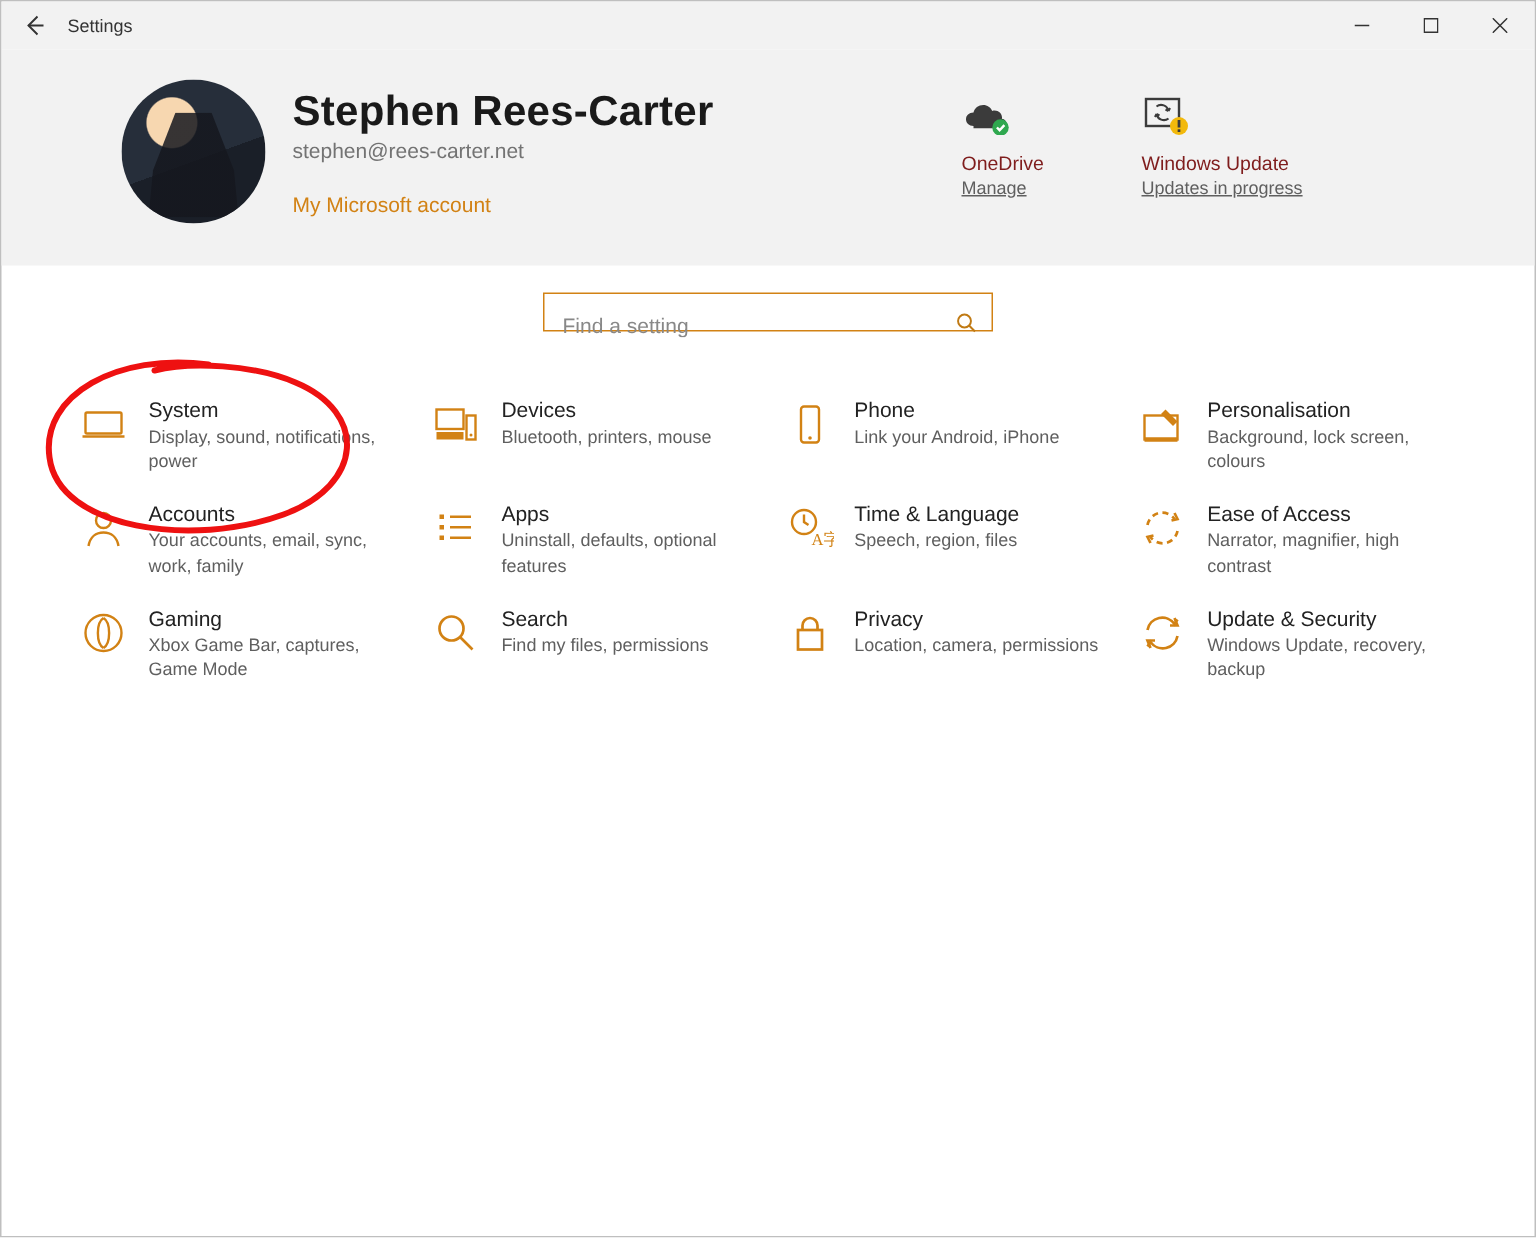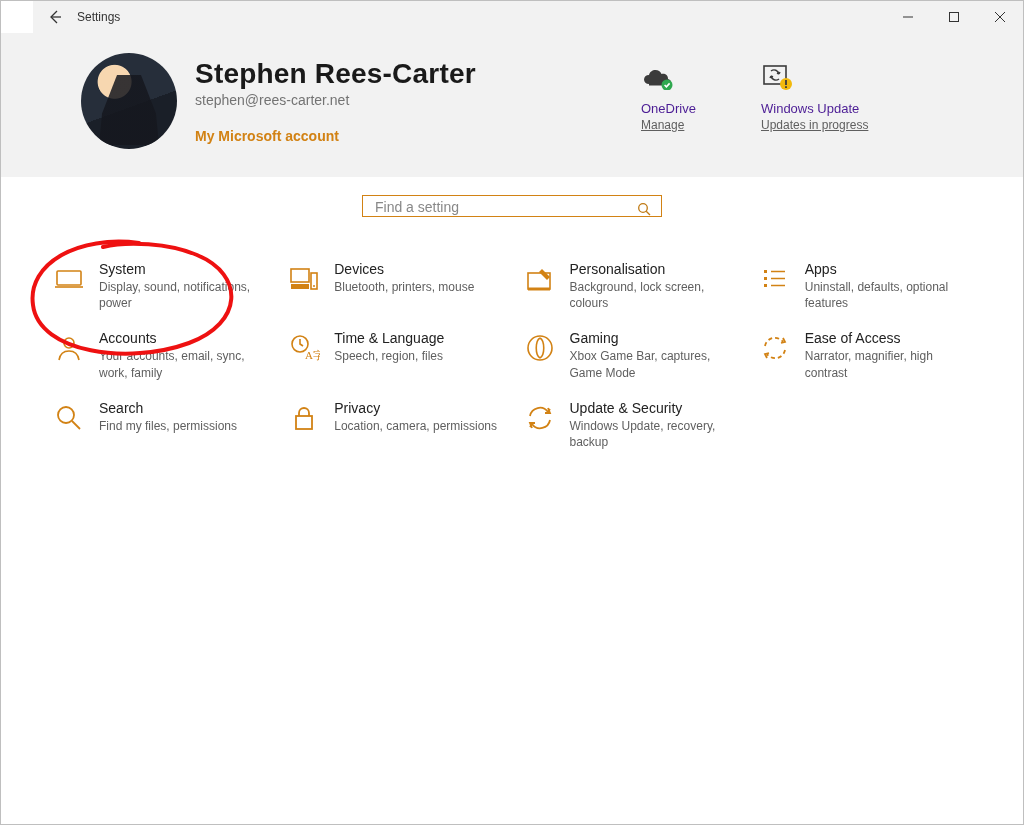--- a/index.html
+++ b/index.html
@@ -13,21 +13,20 @@
   html, body {
     margin: 0; padding: 0; width: 1024px; height: 825px;
     font-family: "Segoe UI", Arial, sans-serif;
     font-size: 14px; color: var(--text);
     background: var(--body-bg); overflow: hidden;
   }
   .window { width: 1024px; height: 825px; position: relative; border: 1px solid #bfbfbf; }
   .titlebar {
     height: 32px; display: flex; align-items: center;
     background: var(--header-bg);
-    margin-left: 32px;
   }
   .titlebar .back {
     width: 44px; display:flex; align-items:center; justify-content:center;
     font-size: 16px; color:#333;
   }
   .titlebar .title { font-size: 12px; color:#333; }
   .winctrls { margin-left:auto; display:flex; }
   .winctrls .btn {
     width: 46px; height:32px; display:flex; align-items:center; justify-content:center;
     color:#333;
@@ -47,35 +46,35 @@
   }
   .avatar::after{
     content:""; position:absolute; left:18px; top:22px; width:60px; height:70px;
     background: linear-gradient(180deg,#15171e 0 100%);
     clip-path: polygon(30% 0,70% 0,95% 55%,100% 100%,0 100%,5% 55%);
     opacity:.85;
   }
   .profile .info { margin-left:18px; }
   .profile .name { font-size:28px; font-weight:600; letter-spacing:.2px; }
   .profile .email { color:#737373; margin-top:2px; }
-  .profile .acct { color:var(--accent); margin-top:20px;font-weight:bold; }
+  .profile .acct { color:var(--accent); margin-top:20px; }
   .header .tile {
     position:absolute; top:28px; text-align:left;
   }
   .tile.onedrive { left:640px; }
   .tile.update   { left:760px; }
   .tile .ticon { height:34px; display:flex; align-items:center; }
-  .tile .tlabel { font-size:13px; color:#4c1d95; margin-top:6px; font-weight:400;}
+  .tile .tlabel { font-size:13px; color:#7f1d1d; margin-top:6px; font-weight:400;}
   .tile .tsub { font-size:12px; color:var(--muted); margin-top:2px;text-decoration:underline; }
   .searchwrap {
     display:flex; justify-content:center; margin-top:18px;
   }
   .searchbox {
     width:300px; height:22px; border:1px solid var(--accent);
-    display:flex; align-items:flex-end; padding:0 10px;
+    display:flex; align-items:flex-start; padding:12px 10px;
     justify-content:space-between;
   }
   .searchbox input {
     border:none; outline:none; font-size:14px; color:#777; width:240px;
     background:transparent;
   }
   .searchbox input::placeholder{color:#888;}
   .grid {
     margin: 44px 50px 0 50px;
     display:grid; grid-template-columns: repeat(4, 1fr);
@@ -199,33 +198,58 @@
             <rect x="23" y="10" width="6" height="16" fill="none" stroke="currentColor" stroke-width="1.6"></rect>
             <circle cx="26" cy="23" r="1" fill="currentColor"></circle>
           </svg>
       </div>
       <div class="txt">
         <div class="title">Devices</div>
         <div class="desc">Bluetooth, printers, mouse</div>
       </div>
     </div>
 
+    <div class="cat">
+      <div class="icon">
+        <svg width="32" height="32" viewBox="0 0 32 32">
+            <rect x="10" y="4" width="12" height="24" rx="2" fill="none" stroke="currentColor" stroke-width="1.6"></rect>
+            <circle cx="16" cy="25" r="1.2" fill="currentColor"></circle>
+          </svg>
+      </div>
+      <div class="txt">
+        <div class="title">Phone</div>
+        <div class="desc">Link your Android, iPhone</div>
+      </div>
+    </div>
 
 
     <div class="cat">
       <div class="icon">
         <svg width="32" height="32" viewBox="0 0 32 32">
             <rect x="4" y="10" width="22" height="16" fill="none" stroke="currentColor" stroke-width="1.6"></rect>
             <path d="M4 26h22" stroke="currentColor" stroke-width="3"></path>
             <path d="M18 6l8 8-3 3-8-8z" fill="currentColor"></path>
           </svg>
       </div>
       <div class="txt">
         <div class="title">Personalisation</div>
         <div class="desc">Background, lock screen, colours</div>
+      </div>
+    </div>
+
+    <div class="cat">
+      <div class="icon">
+        <svg width="32" height="32" viewBox="0 0 32 32">
+            <circle cx="16" cy="11" r="5" fill="none" stroke="currentColor" stroke-width="1.6"></circle>
+            <path d="M6 28c1-6 5-9 10-9s9 3 10 9" fill="none" stroke="currentColor" stroke-width="1.6"></path>
+          </svg>
+      </div>
+      <div class="txt">
+        <div class="title">Accounts</div>
+        <div class="desc">Your accounts, email, sync, work, family</div>
       </div>
     </div>
 
     <div class="cat">
       <div class="icon">
         <svg width="32" height="32" viewBox="0 0 32 32">
           <rect x="5" y="7" width="3" height="3" fill="currentColor"></rect>
             <rect x="5" y="14" width="3" height="3" fill="currentColor"></rect>
             <rect x="5" y="21" width="3" height="3" fill="currentColor"></rect>
           <path d="M12 8.5h14M12 15.5h14M12 22.5h14" stroke="currentColor" stroke-width="1.6"></path>
@@ -233,74 +257,61 @@
       </div>
       <div class="txt">
         <div class="title">Apps</div>
         <div class="desc">Uninstall, defaults, optional features</div>
       </div>
     </div>
 
     <div class="cat">
       <div class="icon">
         <svg width="32" height="32" viewBox="0 0 32 32">
-            <circle cx="16" cy="11" r="5" fill="none" stroke="currentColor" stroke-width="1.6"></circle>
-            <path d="M6 28c1-6 5-9 10-9s9 3 10 9" fill="none" stroke="currentColor" stroke-width="1.6"></path>
-          </svg>
-      </div>
-      <div class="txt">
-        <div class="title">Accounts</div>
-        <div class="desc">Your accounts, email, sync, work, family</div>
-      </div>
-    </div>
-
-    <div class="cat">
-      <div class="icon">
-        <svg width="32" height="32" viewBox="0 0 32 32">
             <circle cx="12" cy="12" r="8" fill="none" stroke="currentColor" stroke-width="1.6"></circle>
             <path d="M12 7v5l3 2" stroke="currentColor" stroke-width="1.6" fill="none"></path>
             <text x="17" y="27" font-size="11" fill="currentColor" font-family="Segoe UI">A字</text>
           </svg>
       </div>
       <div class="txt">
         <div class="title">Time &amp; Language</div>
         <div class="desc">Speech, region, files</div>
       </div>
     </div>
 
     <div class="cat">
       <div class="icon">
         <svg width="32" height="32" viewBox="0 0 32 32">
-            <circle cx="16" cy="16" r="12" fill="none" stroke="currentColor" stroke-width="1.6"></circle>
-            <path d="M16 6c5 3 5 17 0 20M16 6c-5 3-5 17 0 20" fill="none" stroke="currentColor" stroke-width="1.6"></path>
-          </svg>
-      </div>
-      <div class="txt">
-        <div class="title">Gaming</div>
-        <div class="desc">Xbox Game Bar, captures, Game Mode</div>
-      </div>
-    </div>
-
-    <div class="cat">
-      <div class="icon">
-        <svg width="32" height="32" viewBox="0 0 32 32">
             <path d="M6 14a10 10 0 0 1 18-4" fill="none" stroke="currentColor" stroke-width="1.8" stroke-dasharray="4 3"></path>
             <path d="M26 18a10 10 0 0 1-18 4" fill="none" stroke="currentColor" stroke-width="1.8" stroke-dasharray="4 3"></path>
             <path d="M24 6l2 4-4 1M8 26l-2-4 4-1" fill="none" stroke="currentColor" stroke-width="1.8"></path>
           </svg>
       </div>
       <div class="txt">
         <div class="title">Ease of Access</div>
         <div class="desc">Narrator, magnifier, high contrast</div>
       </div>
     </div>
 
     <div class="cat">
       <div class="icon">
         <svg width="32" height="32" viewBox="0 0 32 32">
+            <circle cx="16" cy="16" r="12" fill="none" stroke="currentColor" stroke-width="1.6"></circle>
+            <path d="M16 6c5 3 5 17 0 20M16 6c-5 3-5 17 0 20" fill="none" stroke="currentColor" stroke-width="1.6"></path>
+          </svg>
+      </div>
+      <div class="txt">
+        <div class="title">Gaming</div>
+        <div class="desc">Xbox Game Bar, captures, Game Mode</div>
+      </div>
+    </div>
+
+    <div class="cat">
+      <div class="icon">
+        <svg width="32" height="32" viewBox="0 0 32 32">
             <circle cx="13" cy="13" r="8" fill="none" stroke="currentColor" stroke-width="1.8"></circle>
             <path d="M19 19l8 8" stroke="currentColor" stroke-width="1.8"></path>
           </svg>
       </div>
       <div class="txt">
         <div class="title">Search</div>
         <div class="desc">Find my files, permissions</div>
       </div>
     </div>
 

